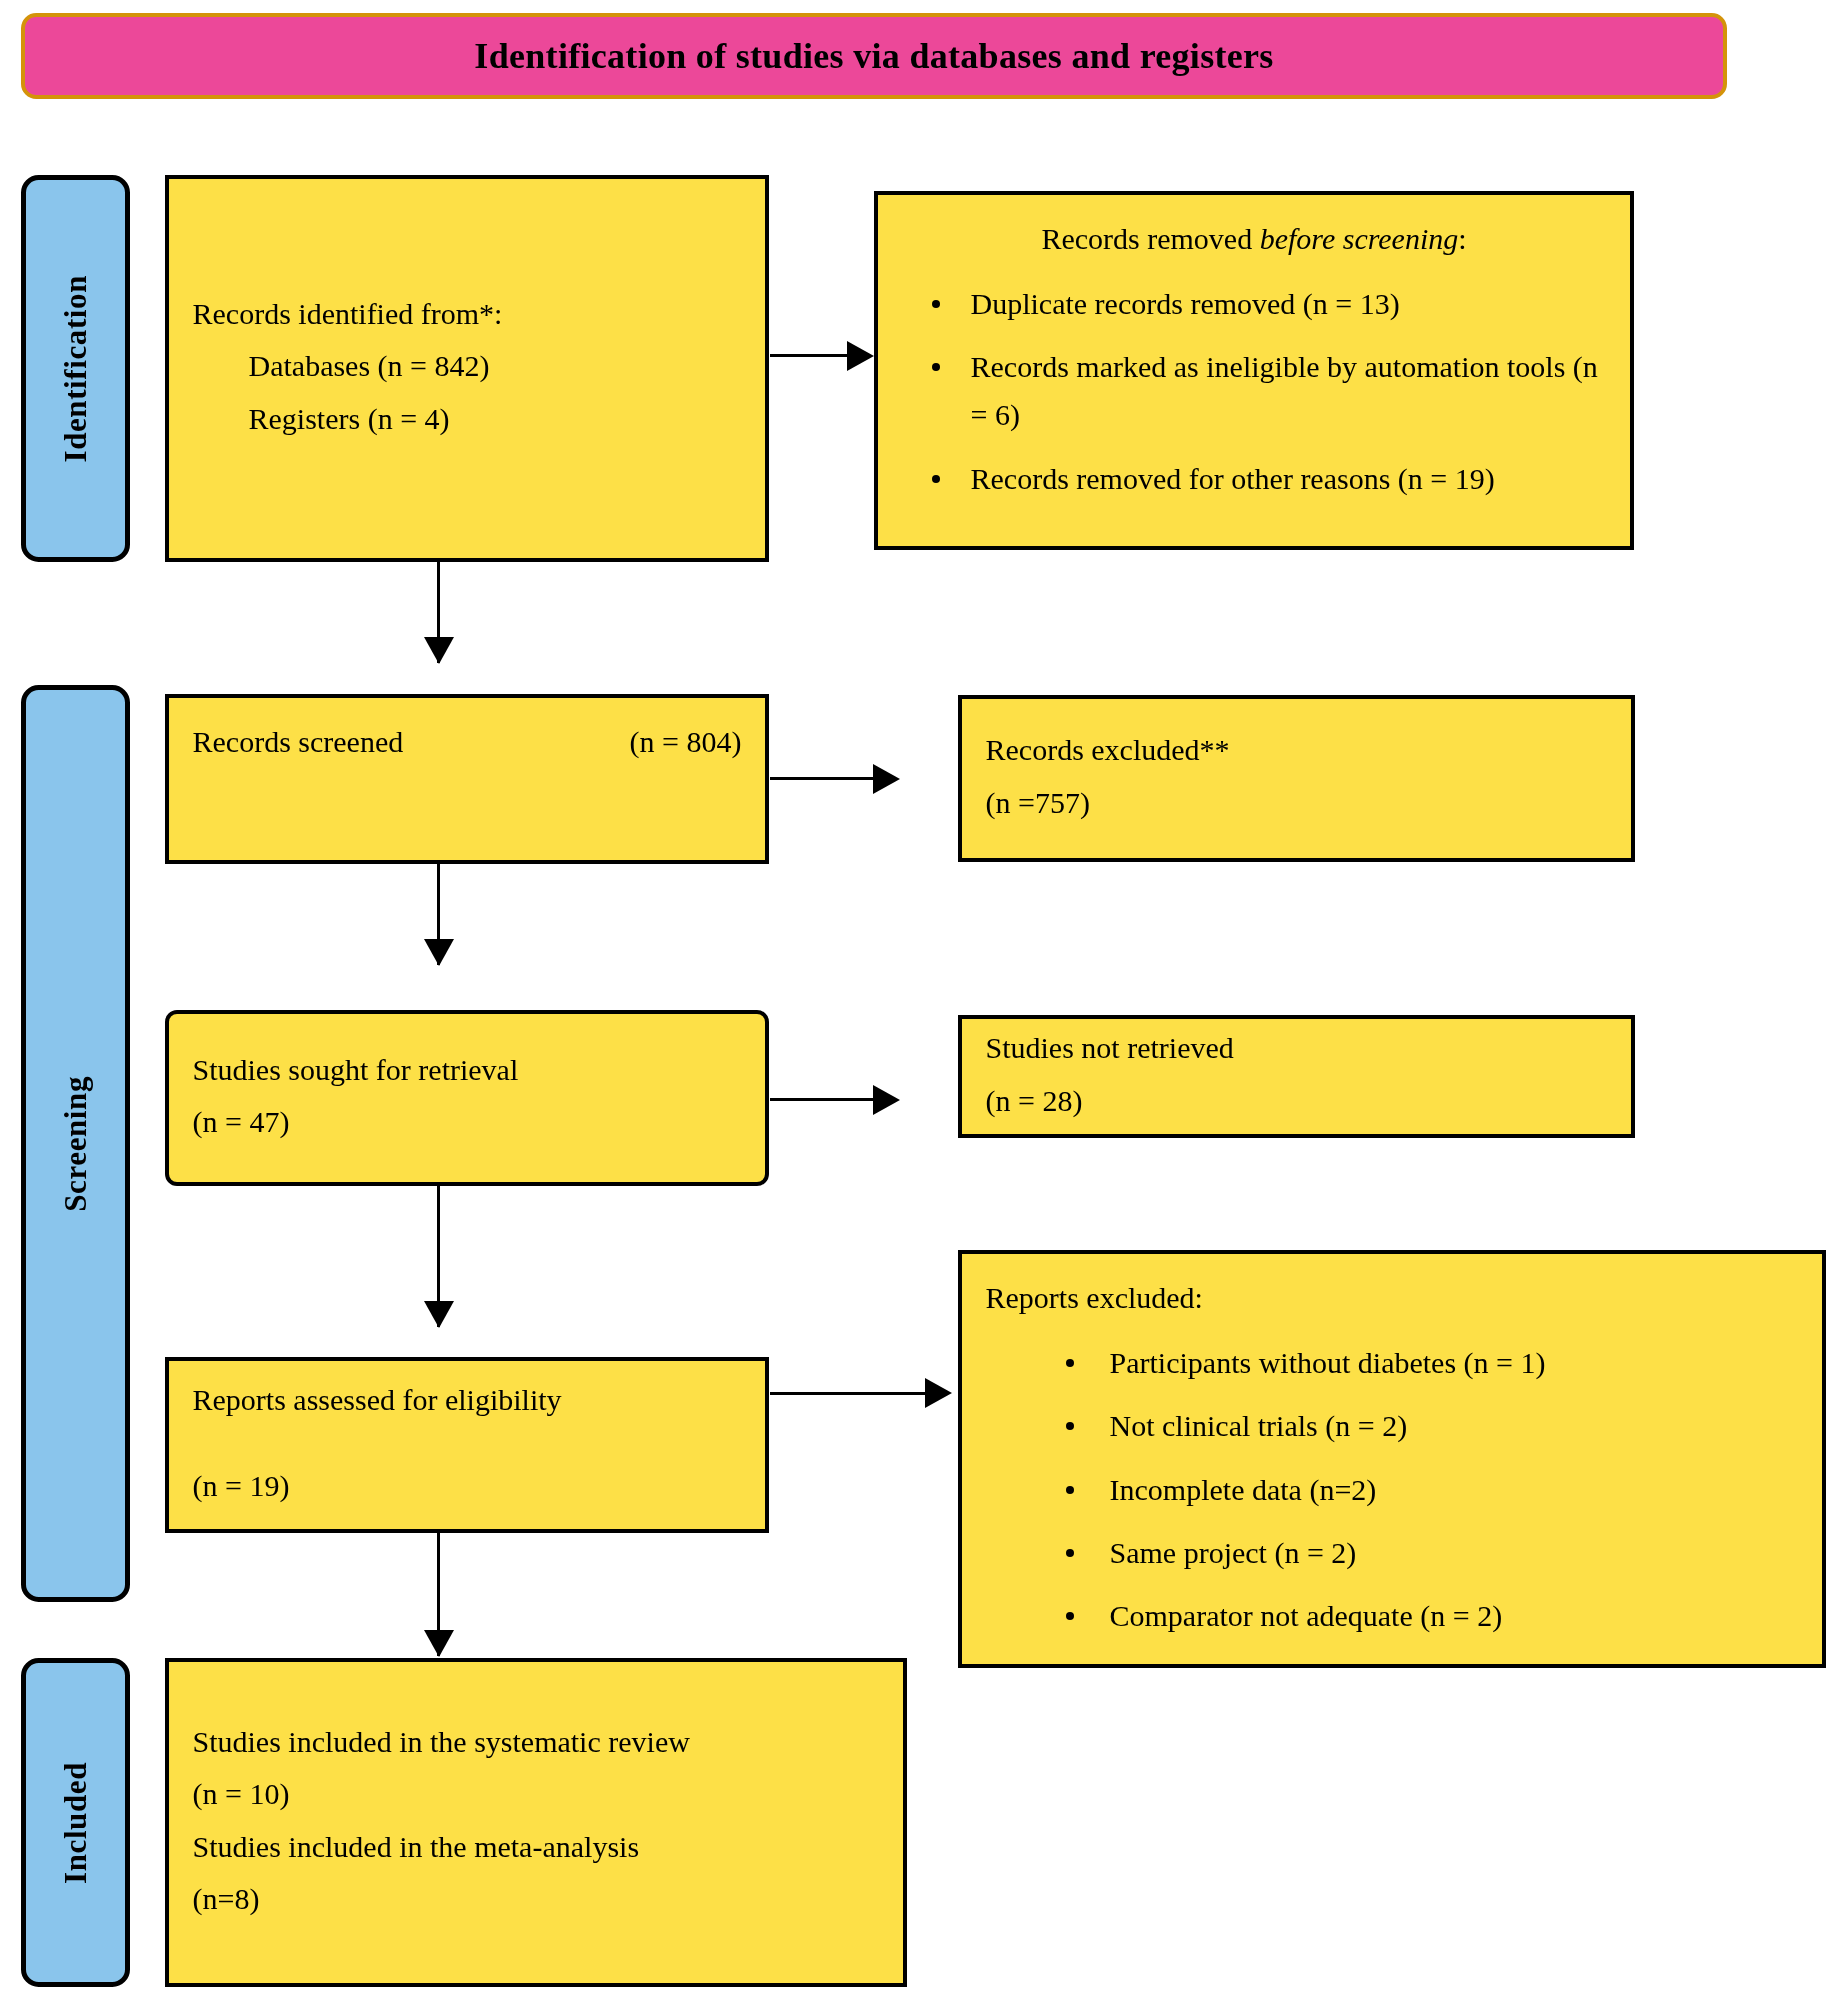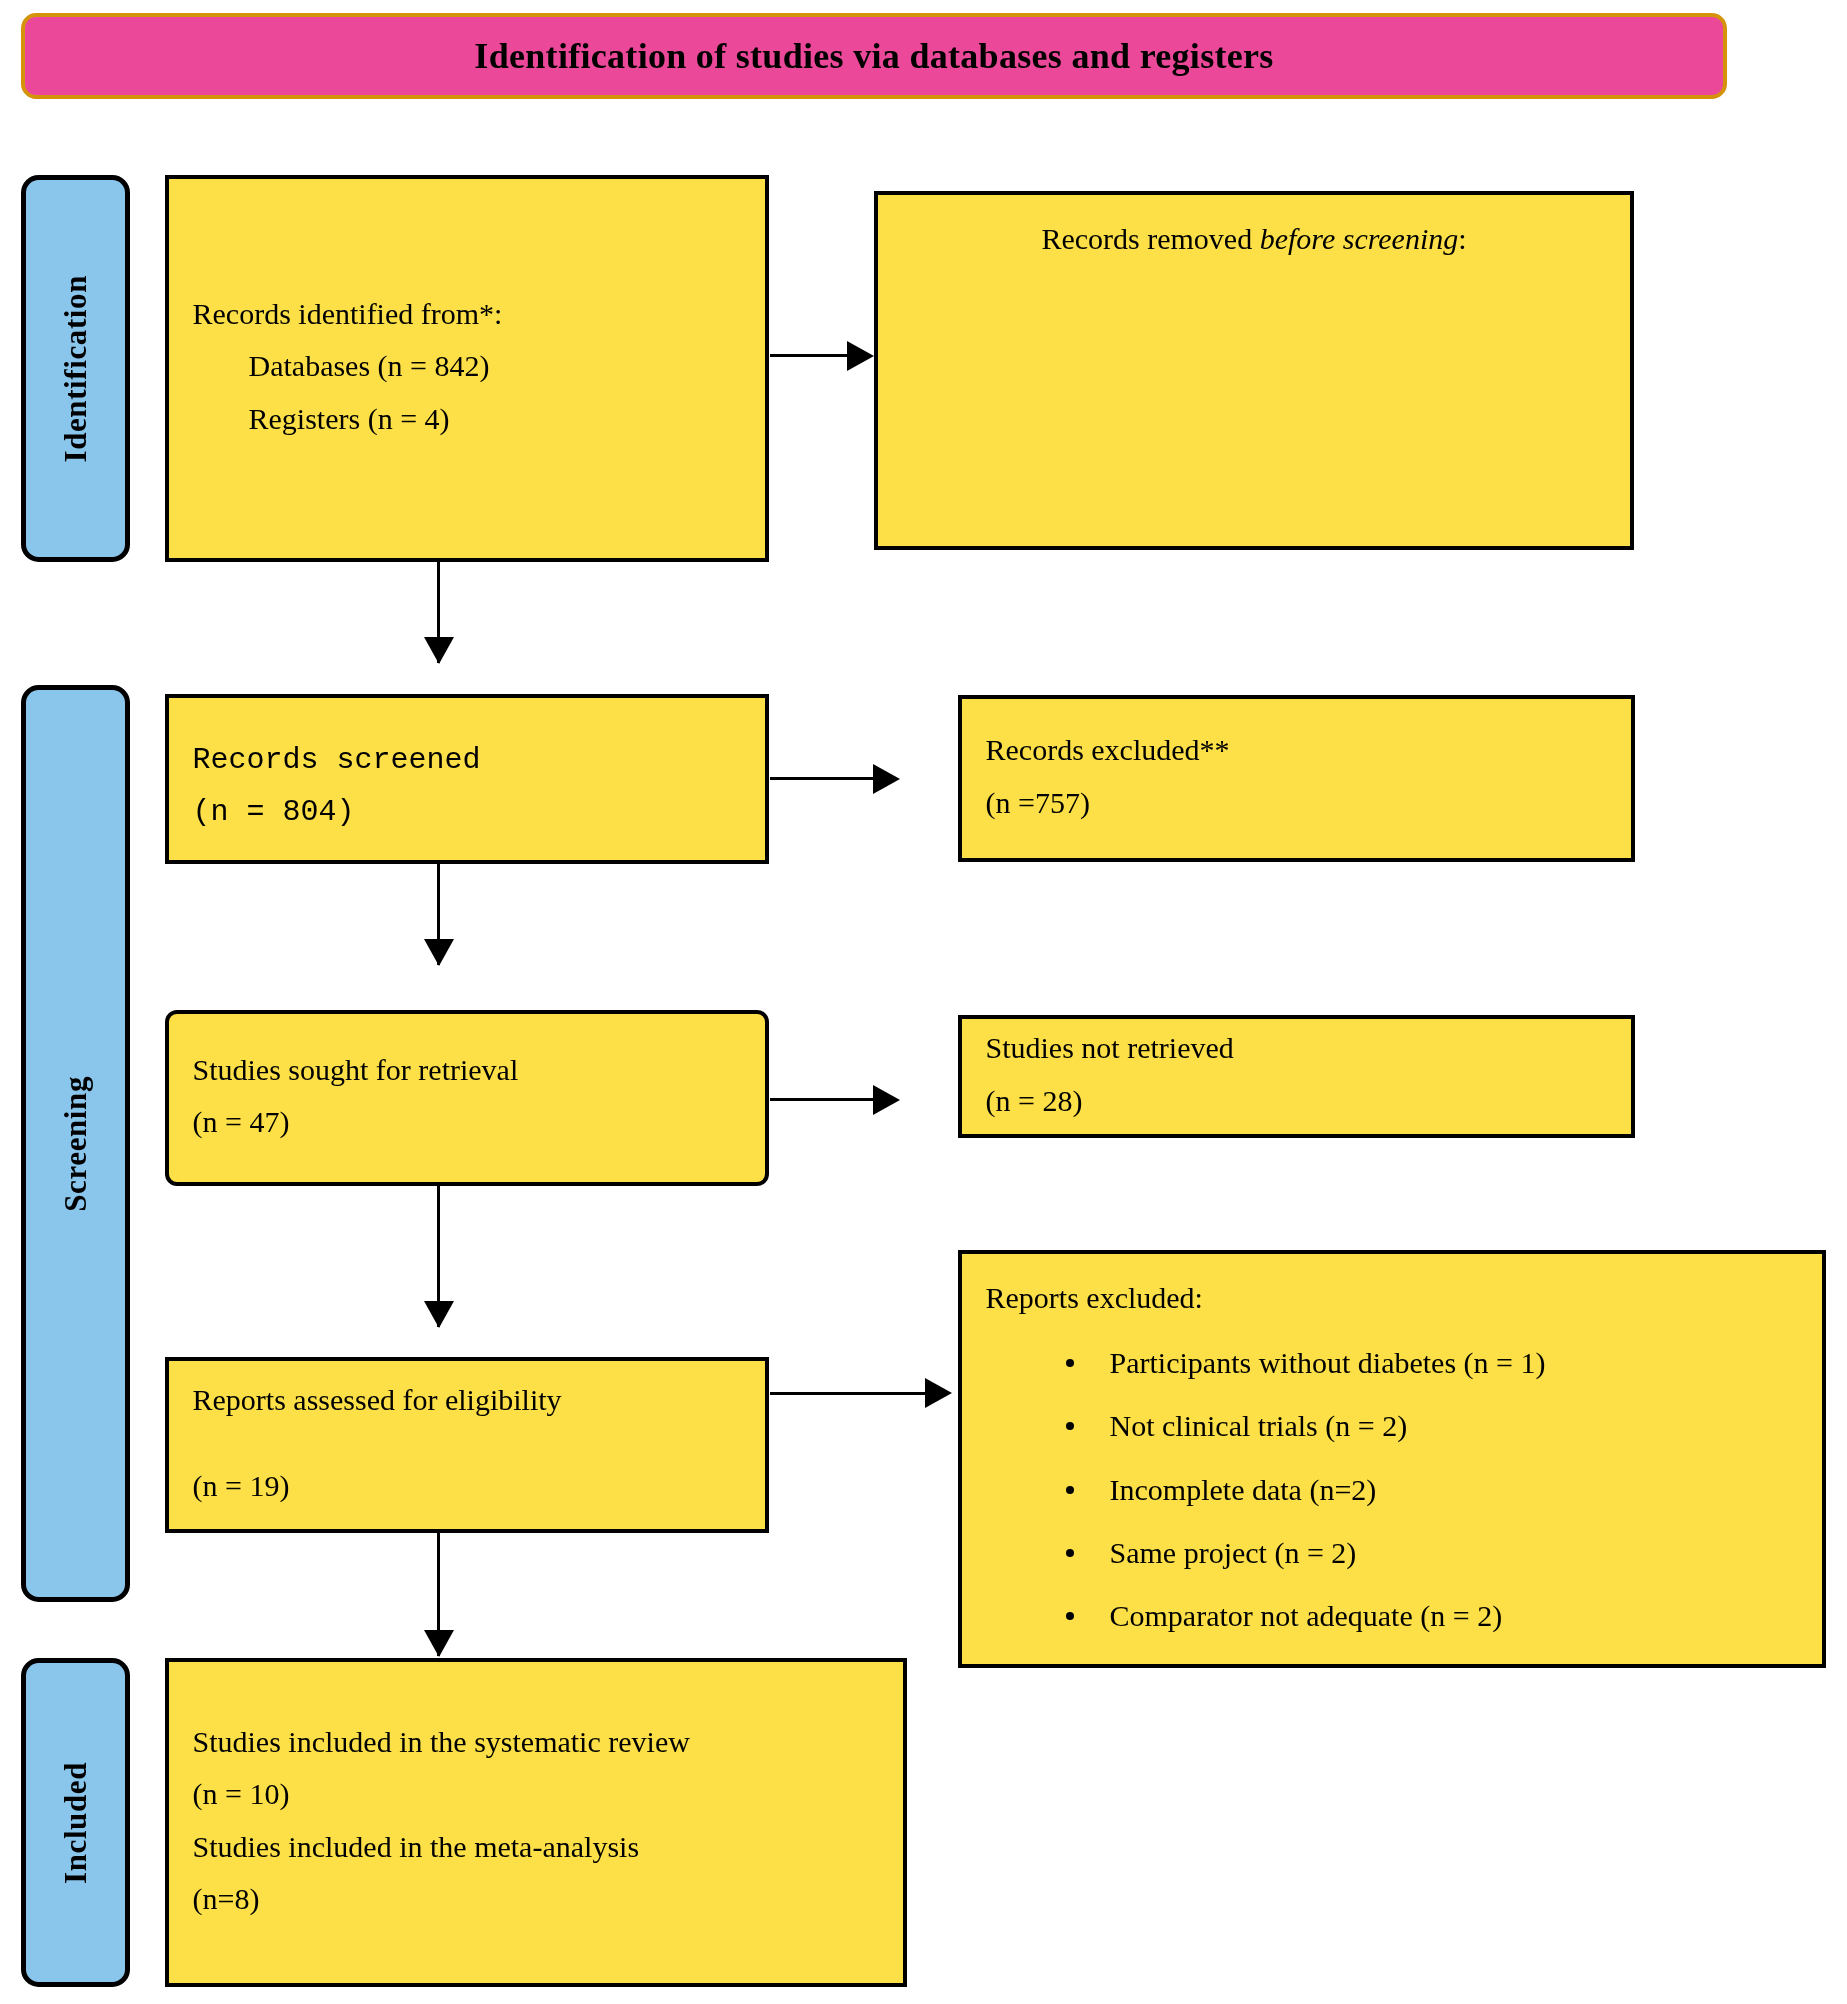--- a/index.html
+++ b/index.html
@@ -176,27 +176,32 @@
       <p class="indent">Databases (n = 842)</p>
       <p class="indent">Registers (n = 4)</p>
     </div>
   </div>
 
   <div class="hline" style="left:770px; top:354px; width:77px;"></div>
   <div class="arrow-right" style="left:847px; top:341px;"></div>
 
   <div class="box centered-hdr" style="left:874px; top:191px; width:760px; height:359px;">
     <p class="hdr" style="text-align:center;"><span>Records removed </span><em>before screening</em><span>:</span></p>
+    <ul class="bullets">
+      <li>Duplicate records removed (n = 13)</li>
+      <li>Records marked as ineligible by automation tools (n = 6)</li>
+      <li>Records removed for other reasons (n = 19)</li>
+    </ul>
   </div>
 
   <div class="vline" style="left:437px; top:562px; height:101px;"></div>
   <div class="arrow-down" style="left:424px; top:637px;"></div>
 
   <div class="box" style="left:165px; top:694px; width:604px; height:170px;">
-    <div style="display:flex; flex-direction:column; justify-content:flex-end; height:100%;font-family:Liberation Mono, monospace;">
+    <div style="display:flex; justify-content:space-between; height:100%;">
       <p>Records screened</p>
       <p>(n = 804)</p>
     </div>
   </div>
 
   <div class="hline" style="left:770px; top:777px; width:103px;"></div>
   <div class="arrow-right" style="left:873px; top:764px;"></div>
 
   <div class="box" style="left:958px; top:695px; width:677px; height:167px;">
     <div style="display:flex; flex-direction:column; justify-content:center; height:100%;">

